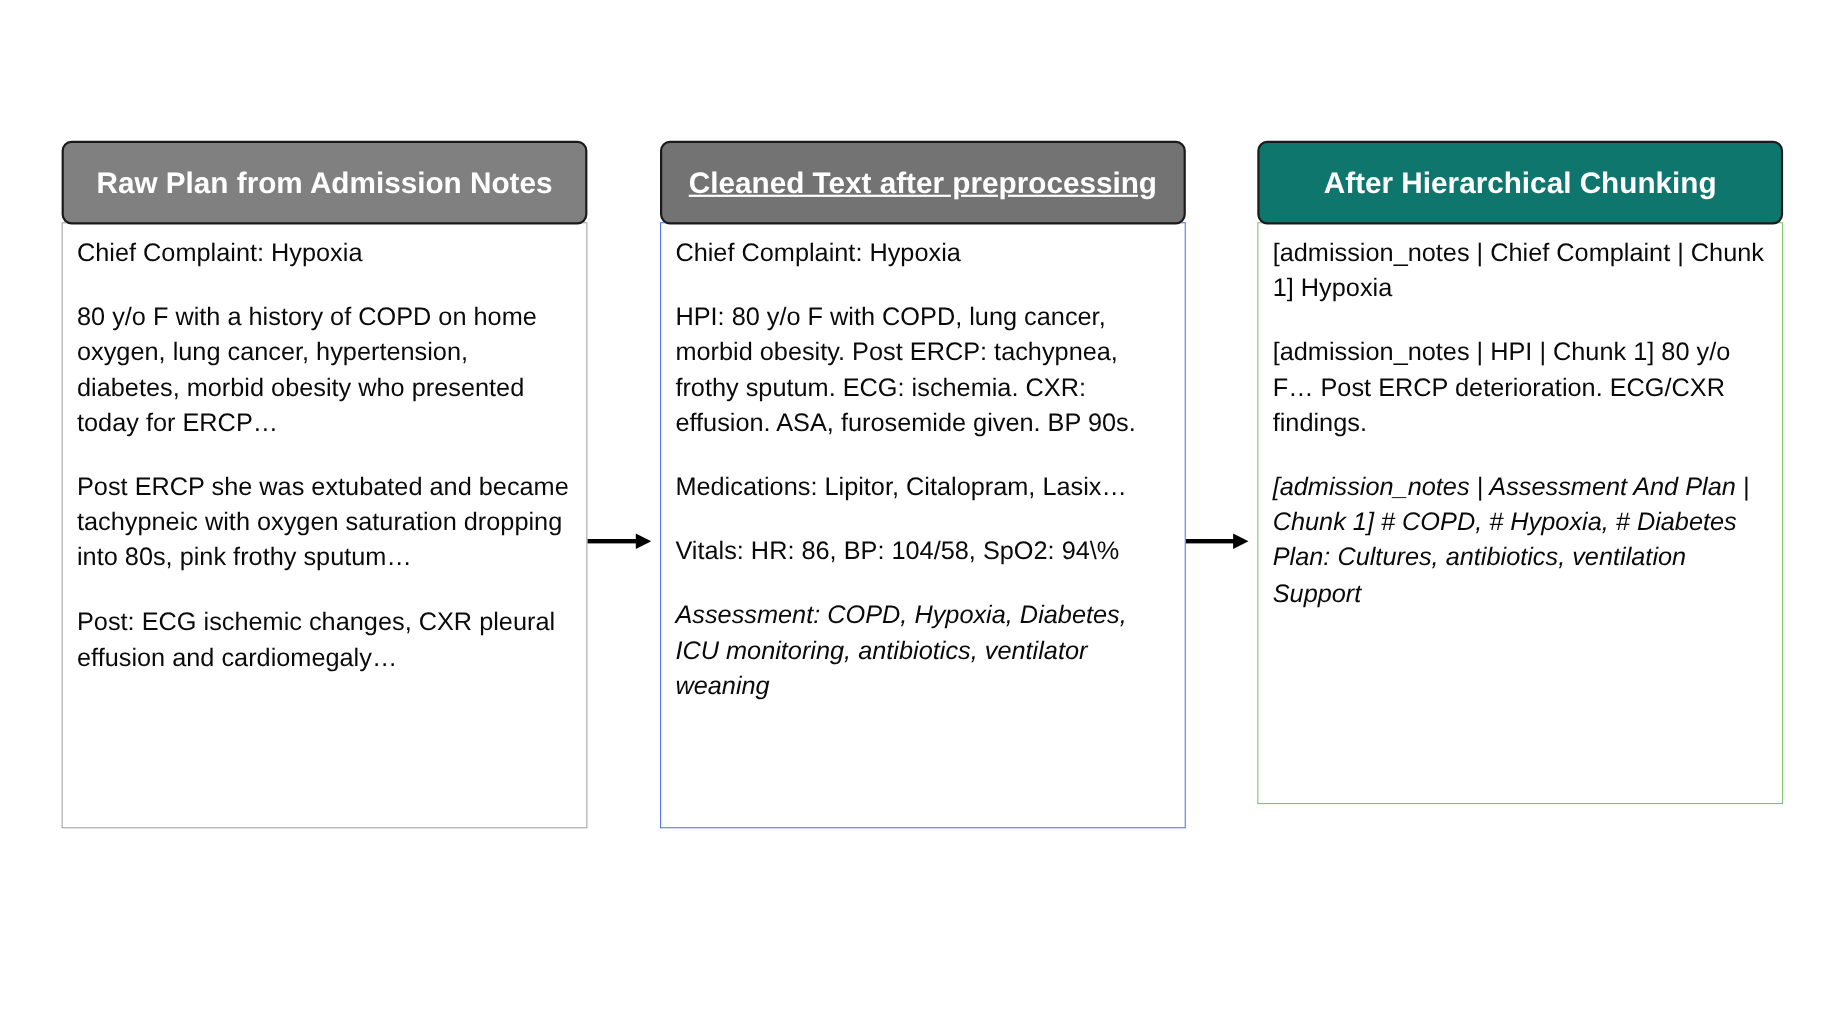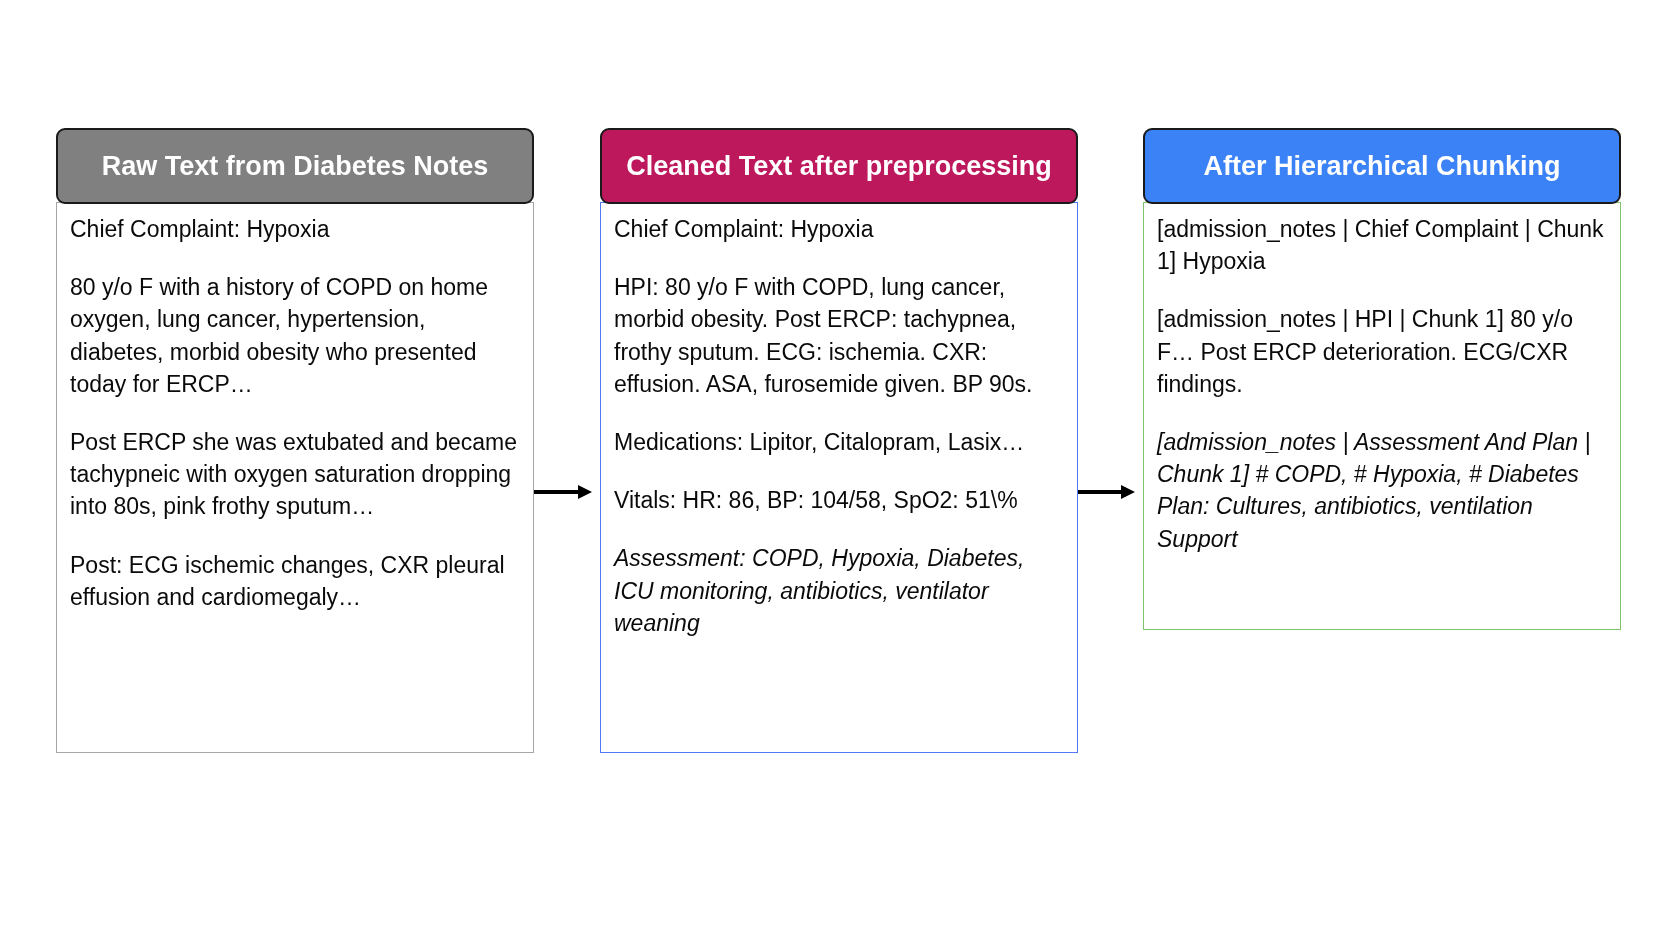--- a/index.html
+++ b/index.html
@@ -48,22 +48,22 @@
     padding: 10px 14px;
     min-height: 76px;
     display: flex;
     align-items: center;
     justify-content: center;
     position: relative;
     z-index: 3;
   }
 
   .panel-1 .panel-header { background: #808080; }
-  .panel-2 .panel-header { background: #be185d; }
-  .panel-3 .panel-header { background: #3b82f6; }
+  .panel-2 .panel-header { background: #737373; text-decoration: underline; }
+  .panel-3 .panel-header { background: #0f766e; }
 
   .panel-body {
     box-sizing: border-box;
     background: #ffffff;
     font-size: 23px;
     line-height: 1.40;
     color: #0a0a0a;
     padding: 10px 13px 14px 13px;
     margin-top: -2px;
     position: relative;
@@ -73,21 +73,21 @@
   .panel-1 .panel-body {
     border: 1.5px solid #a6a6a6;
     height: 551px;
   }
   .panel-2 .panel-body {
     border: 1.5px solid #5478f5;
     height: 551px;
   }
   .panel-3 .panel-body {
     border: 1.5px solid #7fc46a;
-    height: 428px;
+    height: 529px;
   }
 
   .para {
     margin: 0 0 26px 0;
     white-space: pre-wrap;
   }
   .para:last-child { margin-bottom: 0; }
   .para.tight { margin-bottom: 0; font-style: italic; }
 
   
@@ -120,41 +120,41 @@
   .arrow-2 { left: 1021px; width: 114px; }
   .arrow-2 .shaft { width: 102px; }
   .arrow-2 .head { left: 100px; }
 </style>
 </head>
 <body>
 
 <div class="canvas">
 
   <div class="panel panel-1">
-    <div class="panel-header">Raw Text from Diabetes Notes</div>
+    <div class="panel-header">Raw Plan from Admission Notes</div>
     <div class="panel-body">
       <p class="para">Chief Complaint: Hypoxia</p>
       <p class="para">80 y/o F with a history of COPD on home oxygen, lung cancer, hypertension, diabetes, morbid obesity who presented today for ERCP…</p>
       <p class="para">Post ERCP she was extubated and became tachypneic with oxygen saturation dropping into 80s, pink frothy sputum…</p>
       <p class="para">Post: ECG ischemic changes, CXR pleural effusion and cardiomegaly…</p>
     </div>
   </div>
 
   <div class="arrow arrow-1">
     <div class="shaft"></div>
     <div class="head"></div>
   </div>
 
   <div class="panel panel-2">
     <div class="panel-header">Cleaned Text after preprocessing</div>
     <div class="panel-body">
       <p class="para">Chief Complaint: Hypoxia</p>
       <p class="para">HPI: 80 y/o F with COPD, lung cancer, morbid obesity. Post ERCP: tachypnea, frothy sputum. ECG: ischemia. CXR: effusion. ASA, furosemide given. BP 90s.</p>
       <p class="para">Medications: Lipitor, Citalopram, Lasix…</p>
-      <p class="para">Vitals: HR: 86, BP: 104/58, SpO2: 51\%</p>
+      <p class="para">Vitals: HR: 86, BP: 104/58, SpO2: 94\%</p>
       <p class="para tight">Assessment: COPD, Hypoxia, Diabetes, ICU monitoring, antibiotics, ventilator weaning</p>
     </div>
   </div>
 
   <div class="arrow arrow-2">
     <div class="shaft"></div>
     <div class="head"></div>
   </div>
 
   <div class="panel panel-3">

